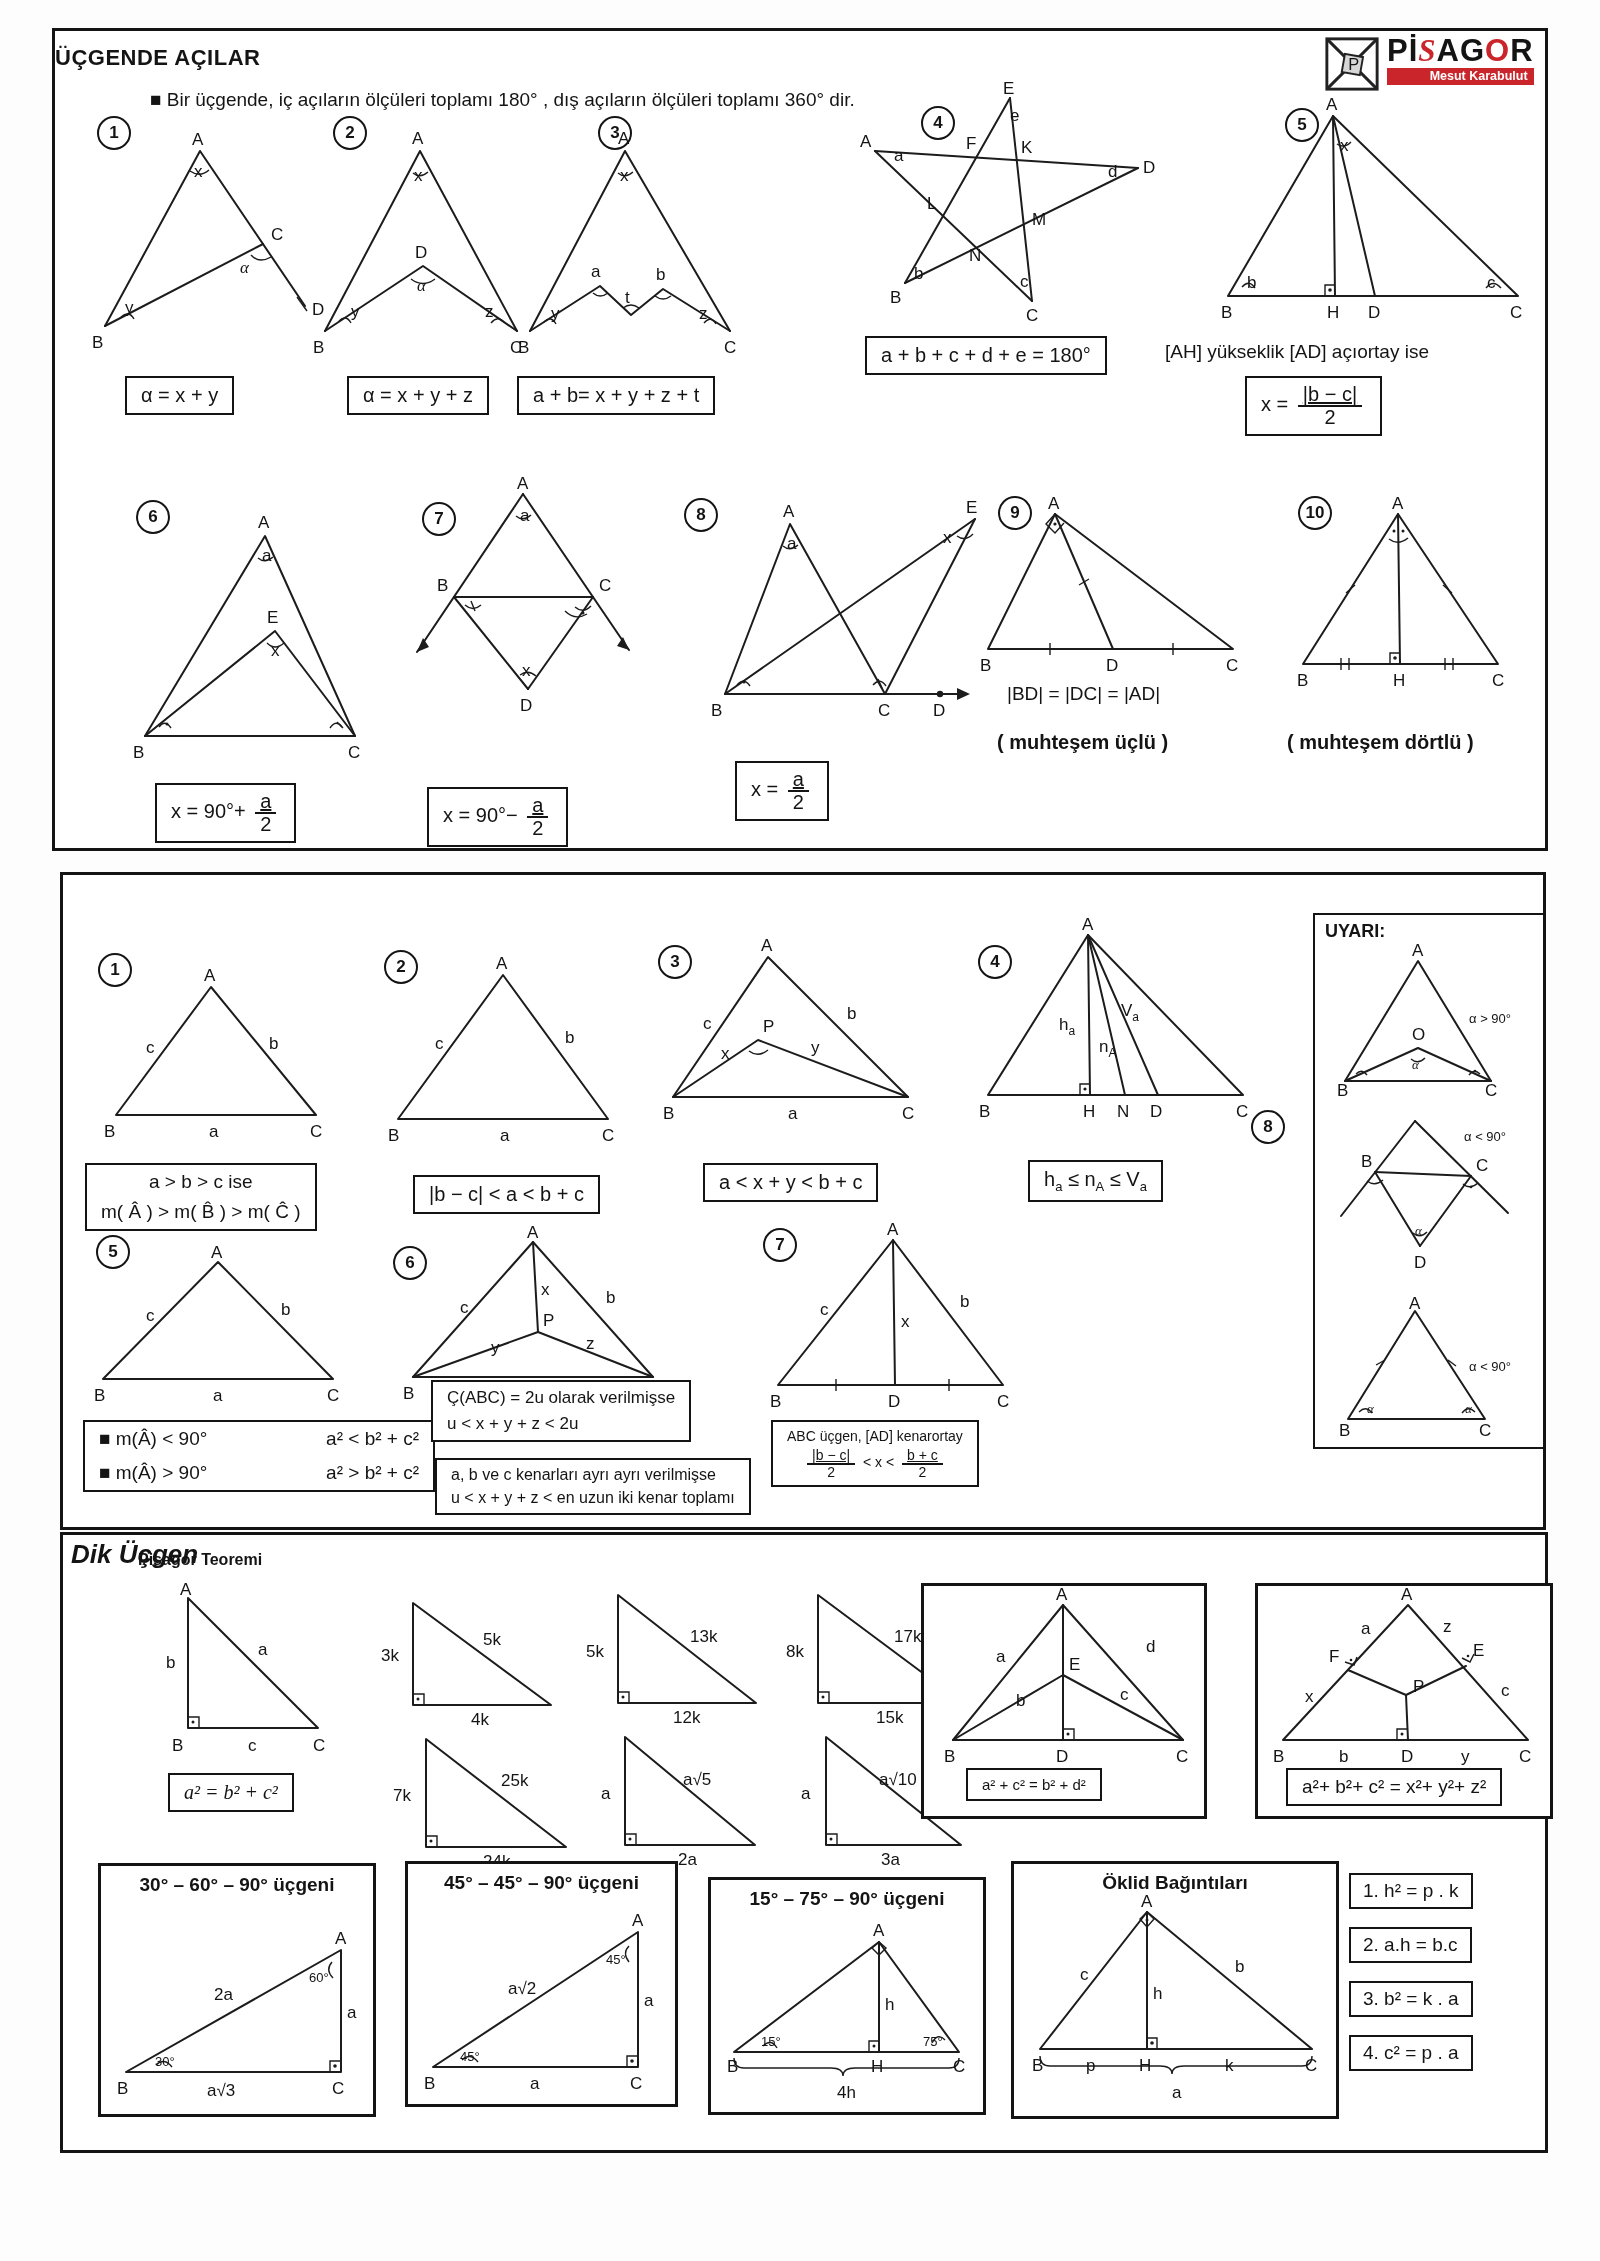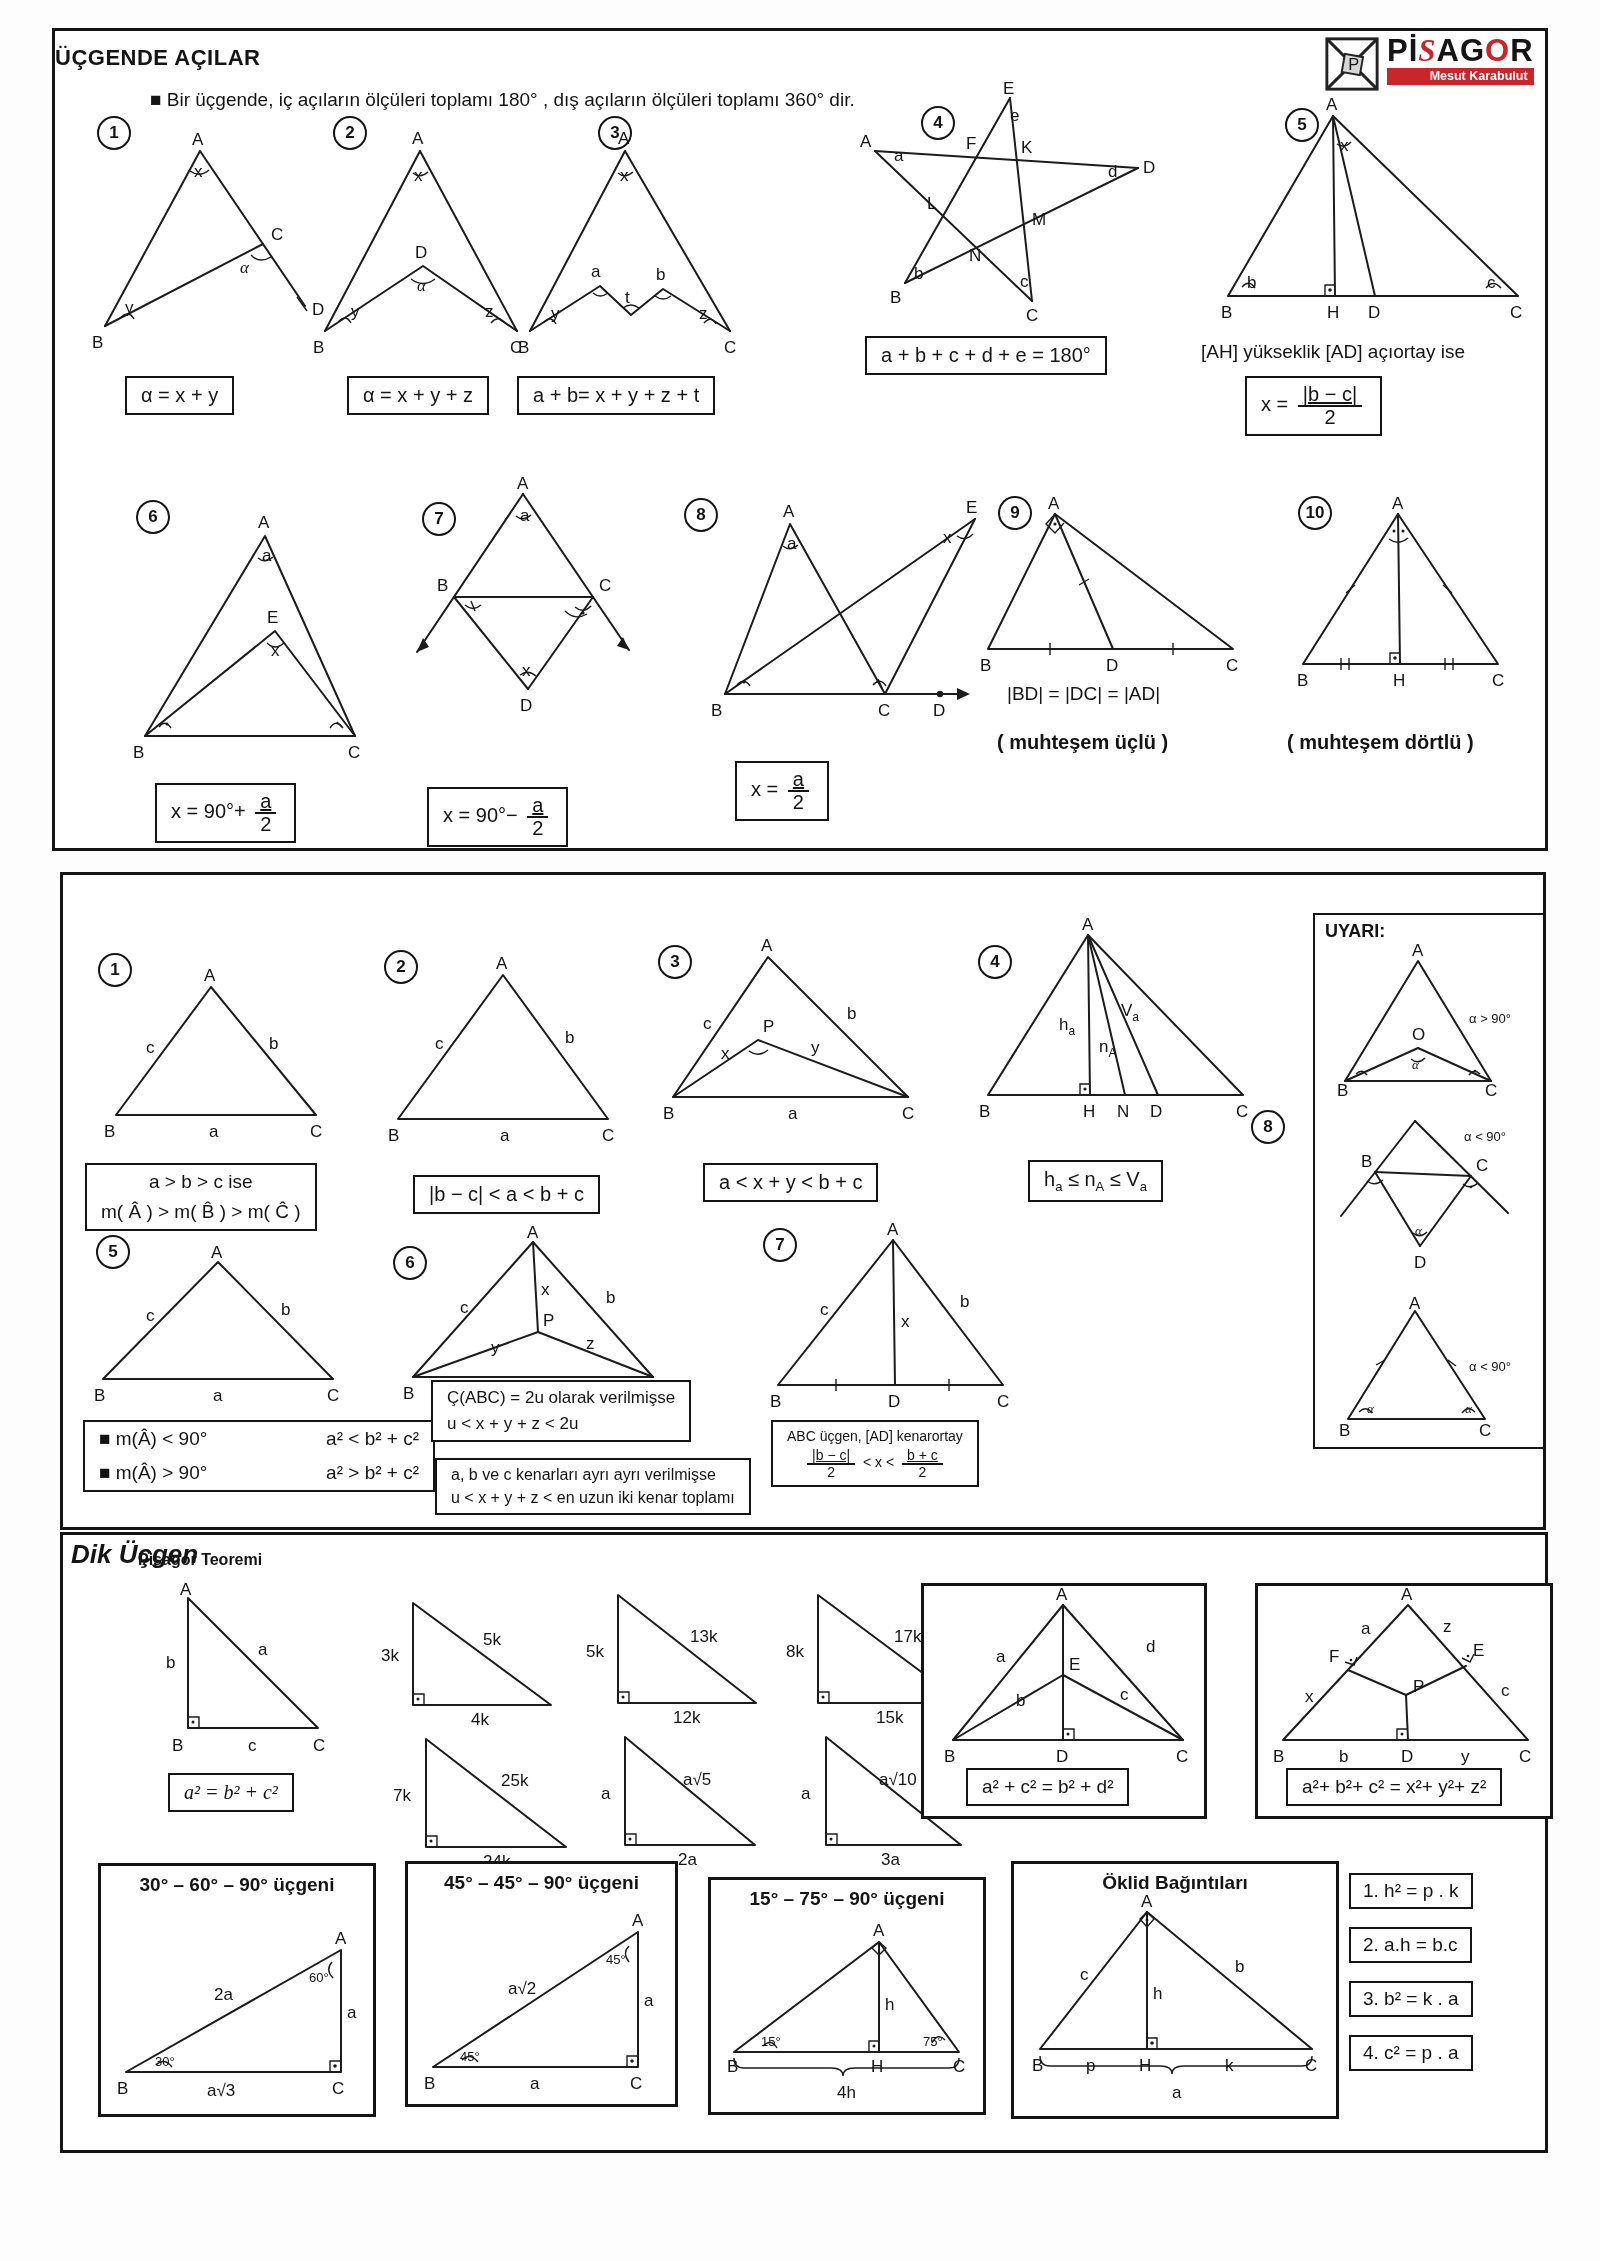--- a/index.html
+++ b/index.html
@@ -16,21 +16,21 @@
   svg text.g{font-family:"Liberation Serif",serif;font-style:italic;}
   svg text.s{font-size:13px;}
   svg text.gs{font-family:"Liberation Serif",serif;font-style:italic;font-size:13px;}
   svg .sub{font-size:12px;}
   .fbox{position:absolute;border:2.5px solid #141414;background:#fff;padding:6px 14px;font-size:20px;white-space:nowrap;text-align:center;}
   .frac{display:inline-block;vertical-align:middle;text-align:center;line-height:1.05;margin:0 4px;}
   .frac .fn{display:block;border-bottom:2px solid #141414;padding:0 5px;text-decoration:underline;}
   .frac .fd{display:block;}
   .cap{position:absolute;font-size:19px;white-space:nowrap;}
   .capb{position:absolute;font-size:20px;font-weight:bold;white-space:nowrap;}
-  .note{position:absolute;font-size:19px;white-space:nowrap;margin-left:36px;}
+  .note{position:absolute;font-size:19px;white-space:nowrap;}
   .row2{display:flex;justify-content:space-between;gap:26px;}
   .heading{position:absolute;font-weight:bold;font-size:16px;}
   .dtitle{position:absolute;font-weight:bold;font-style:italic;font-size:26px;}
   .btitle{font-weight:bold;font-size:19px;text-align:center;margin-top:8px;}
   .okf{position:absolute;border:2.5px solid #141414;background:#fff;padding:5px 12px;font-size:19px;white-space:nowrap;}
   .logo{position:absolute;left:1268px;top:4px;display:flex;gap:6px;align-items:flex-start;}
   .logo-text{line-height:1;}
   .brand{font-size:31px;font-weight:bold;letter-spacing:1px;}
   .brand .red{color:#c9252b;}
   .brand .it{font-family:"Liberation Serif",serif;font-style:italic;}
@@ -548,21 +548,21 @@
       <text x="128" y="10">A</text>
           <text x="68" y="72">a</text>
           <text x="218" y="62">d</text>
           <text x="141" y="80">E</text>
           <text x="88" y="116">b</text>
           <text x="192" y="110">c</text>
           <text x="16" y="172">B</text>
           <text x="128" y="172">D</text>
           <text x="248" y="172">C</text>
         </svg>
-      <div class="fbox" style="left:42px;top:182px;font-size:19px">a² + c² = b² + d²</div>
+      <div class="fbox" style="left:42px;top:182px;font-size:15px">a² + c² = b² + d²</div>
     </div>
 
     <div class="panel" style="left:1192px;top:48px;width:292px;height:230px;border-width:3px">
       <svg class="dg" style="left:5px;top:4px" width="280" height="178">
         <path class="ln" d="M20,150 L145,15 L265,150 Z"></path>
         <path class="ln" d="M143,105 L85,80"></path>
         <path class="ln" d="M143,105 L203,76"></path>
         <path class="ln" d="M143,105 L145,150"></path>
         <path class="thin" d="M82,72 l9,3 l3,-8"></path>
           <circle class="fil" cx="88" cy="70" r="1.3"></circle>

